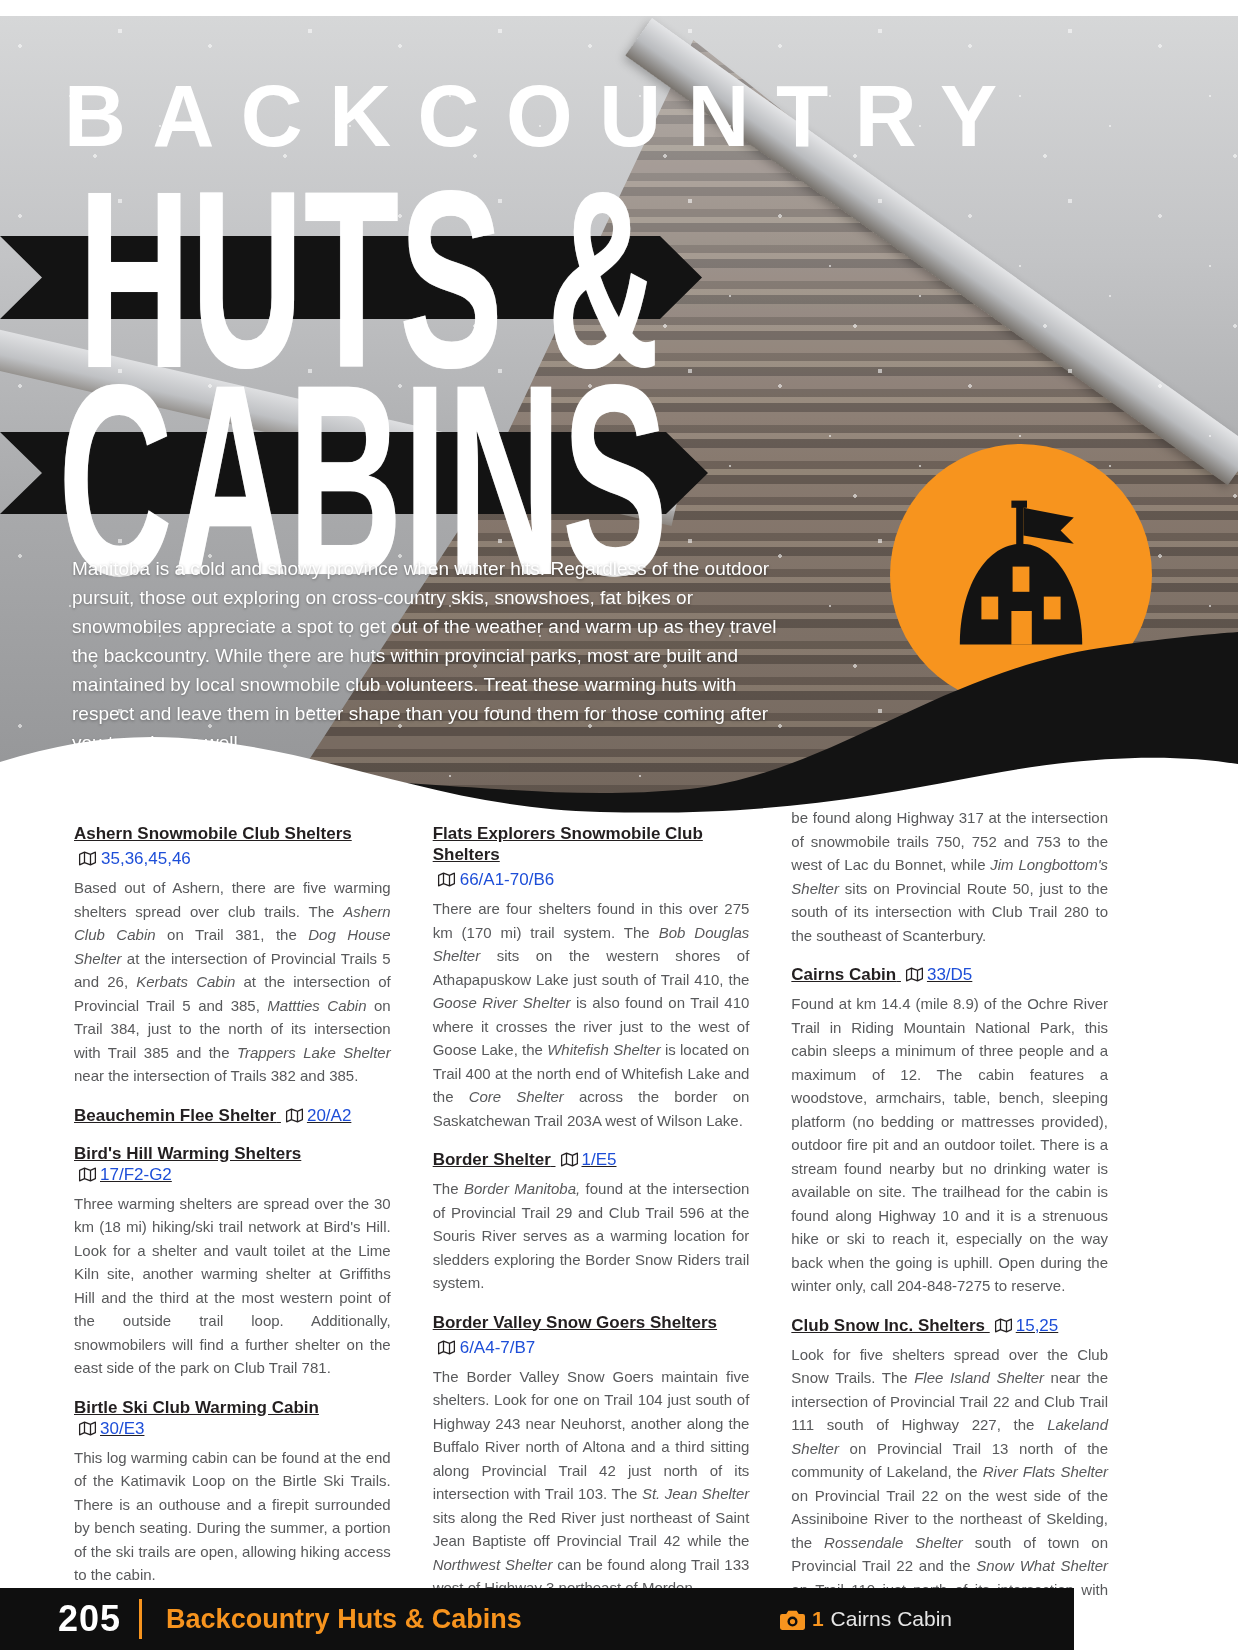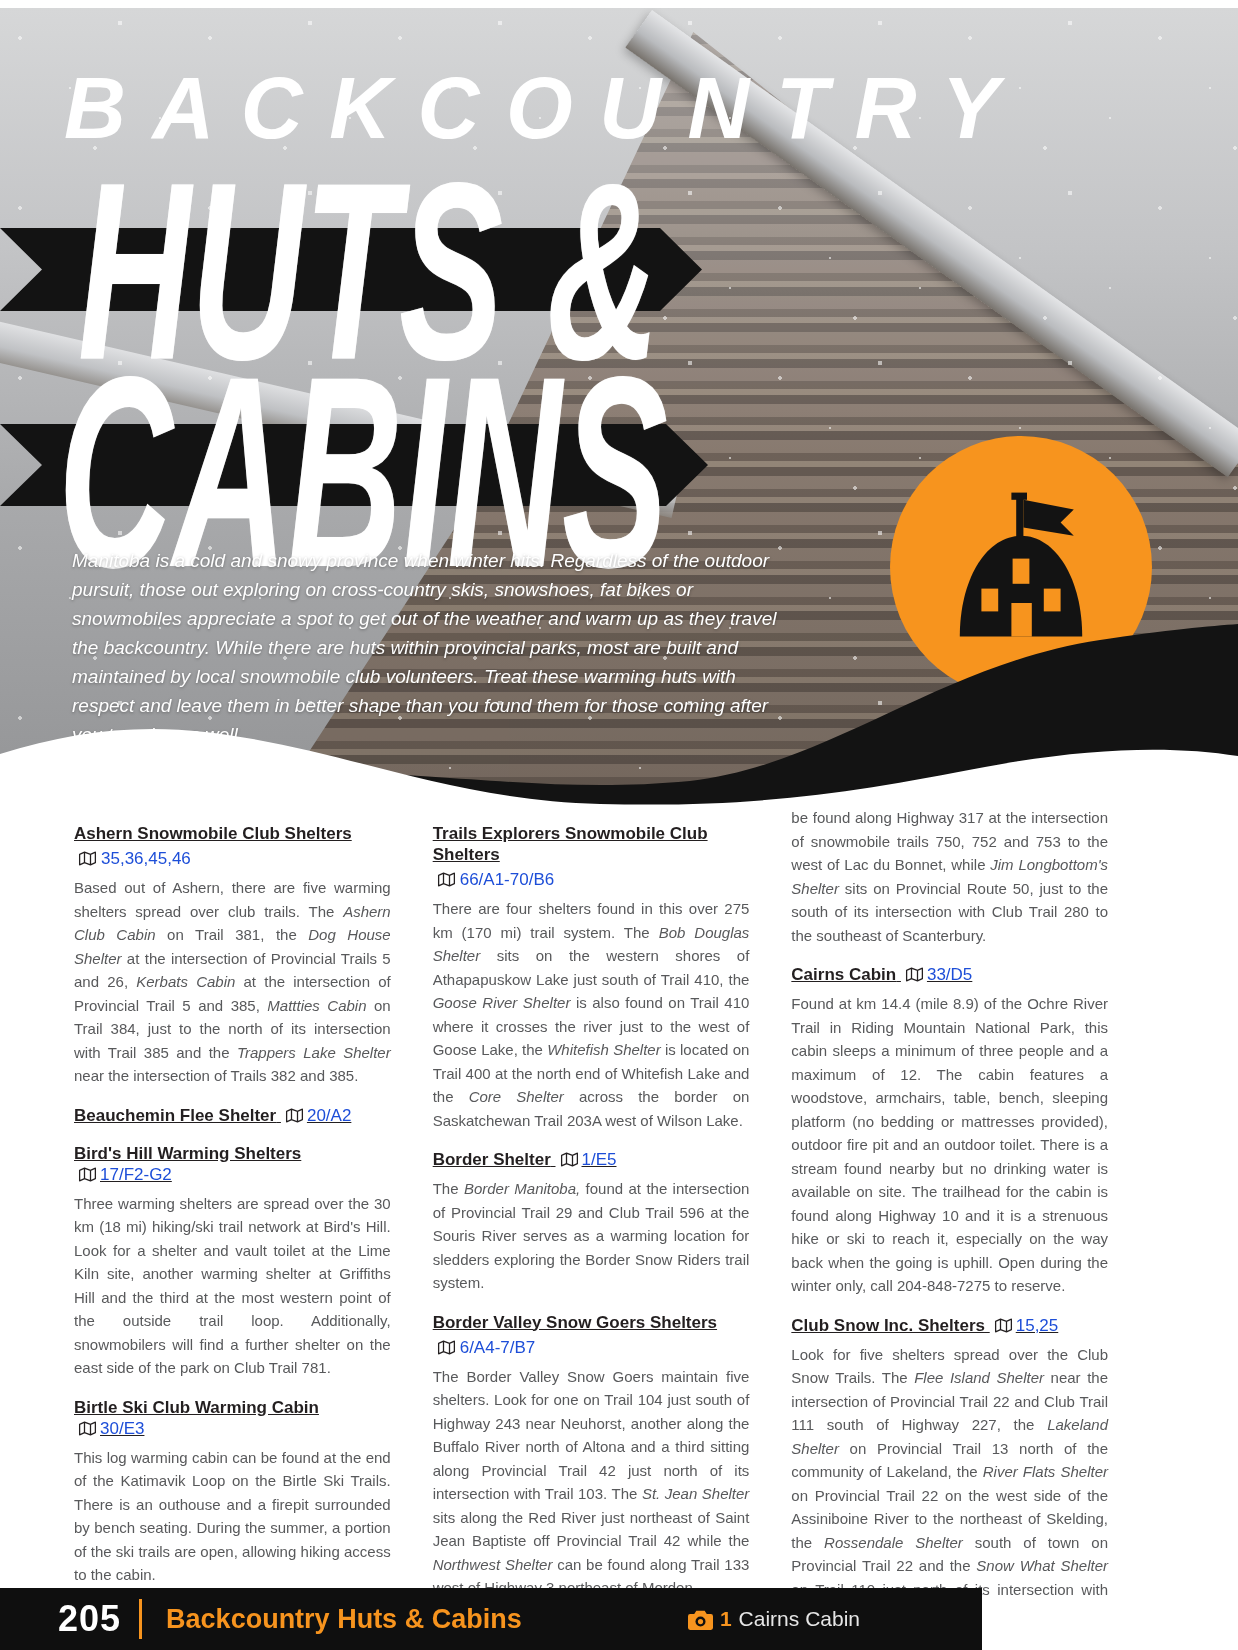--- a/index.html
+++ b/index.html
@@ -1,20 +1,20 @@
 <!DOCTYPE html>
 <html><head>
 <meta charset="utf-8">
 <style>
   html,body{margin:0;padding:0;background:#e8e8e8;}
   .page{position:relative;width:1238px;height:1650px;margin:0 auto;background:#fff;overflow:hidden;
         font-family:"Liberation Sans",sans-serif;}
   
-  .hero{position:absolute;top:8px;left:0;width:1238px;height:800px;overflow:hidden;
-        background:linear-gradient(180deg,#d6d7d8 0%,#c3c4c6 30%,#a8a9ab 62%,#939496 100%);font-style:italic;}
+  .hero{position:absolute;top:16px;left:0;width:1238px;height:800px;overflow:hidden;
+        background:linear-gradient(180deg,#d6d7d8 0%,#c3c4c6 30%,#a8a9ab 62%,#939496 100%);}
   .gable{position:absolute;left:0;top:0;width:1238px;height:800px;
          clip-path:polygon(56% 3%,100% 57%,100% 100%,22% 100%,38% 62%);
          background:repeating-linear-gradient(180deg,#847163 0 13px,#5f4f43 13px 21px,#93816f 21px 27px,#52443a 27px 36px);
          opacity:.85;}
   .gable:after{content:"";position:absolute;inset:0;background:linear-gradient(180deg,rgba(210,212,215,.55),rgba(120,115,110,.15) 55%,rgba(70,62,55,.35));}
   .roof-beam{position:absolute;left:652px;top:2px;width:740px;height:46px;transform:rotate(35.5deg);transform-origin:left top;
          background:linear-gradient(180deg,#e4e5e7,#b9bbbe 55%,#77726c);box-shadow:0 4px 10px rgba(0,0,0,.25);}
   .roof-left{position:absolute;left:-60px;top:300px;width:760px;height:40px;transform:rotate(13deg);transform-origin:left top;
          background:linear-gradient(180deg,#e9eaec,#c2c4c7 60%,#8e8a85);opacity:.8;}
   .snow{position:absolute;inset:0;opacity:.55;background-image:
@@ -45,21 +45,21 @@
   .col{flex:1 1 0;min-width:0;}
   .col section{margin:0 0 4px 0;}
   .col h3{margin:17px 0 7px 0;font-size:17px;line-height:21px;color:#231f20;font-weight:bold;text-decoration:underline;}
   .map-ref{font-weight:normal;color:#1d4ed8;white-space:nowrap;}
   .map-ref svg{vertical-align:-2px;margin:0 3px 0 4px;}
   .map-line{font-size:17px;color:#231f20;margin:-2px 0 7px 0;}
   .map-line svg{vertical-align:-2px;margin-right:4px;}
   .col p{margin:0 0 15px 0;font-size:15px;line-height:23.5px;color:#58595b;text-align:justify;}
   .col p i{font-style:italic;}
   
-  .footer{position:absolute;left:0;top:1588px;width:982px;height:62px;background:#0f0f0f;
+  .footer{position:absolute;left:0;top:1588px;width:1074px;height:62px;background:#0f0f0f;
           display:flex;align-items:center;}
   .pageno{color:#fff;font-weight:bold;font-size:36px;margin-left:58px;letter-spacing:1px;}
   .foot-rule{width:3px;height:40px;background:#F7941E;margin:0 16px 0 18px;}
   .foot-title{color:#F7941E;font-weight:bold;font-size:27px;margin-left:8px;}
   .credit{margin-left:auto;margin-right:122px;display:flex;align-items:center;gap:7px;}
   .credit .num{color:#F7941E;font-weight:bold;font-size:21px;}
   .credit .lbl{color:#e6e6e6;font-size:21px;}
 </style>
 </head>
 <body>
@@ -124,21 +124,21 @@
         </section>
         <section>
           <h3><span>Birtle Ski Club Warming Cabin</span> <span class="map-ref"><svg width="19" height="15" viewBox="0 0 24 20">
                 <path d="M1.5 4.4 L8 1.6 L16 4.4 L22.5 1.6 L22.5 15.6 L16 18.4 L8 15.6 L1.5 18.4 Z M8 1.6 V15.6 M16 4.4 V18.4" fill="none" stroke="#231f20" stroke-width="1.7" stroke-linejoin="round"></path>
               </svg><span>30/E3</span></span></h3>
           <p>This log warming cabin can be found at the end of the Katimavik Loop on the Birtle Ski Trails. There is an outhouse and a firepit surrounded by bench seating. During the summer, a portion of the ski trails are open, allowing hiking access to the cabin.</p>
         </section>
       </div>
     <div class="col">
         <section>
-          <h3><span>Trails Explorers Snowmobile Club Shelters</span></h3>
+          <h3><span>Flats Explorers Snowmobile Club Shelters</span></h3>
           <div class="map-line"><span class="map-ref"><svg width="19" height="15" viewBox="0 0 24 20">
                 <path d="M1.5 4.4 L8 1.6 L16 4.4 L22.5 1.6 L22.5 15.6 L16 18.4 L8 15.6 L1.5 18.4 Z M8 1.6 V15.6 M16 4.4 V18.4" fill="none" stroke="#231f20" stroke-width="1.7" stroke-linejoin="round"></path>
               </svg><span>66/A1-70/B6</span></span></div>
           <p>There are four shelters found in this over 275 km (170 mi) trail system. The <i>Bob Douglas Shelter</i> sits on the western shores of Athapapuskow Lake just south of Trail 410, the <i>Goose River Shelter</i> is also found on Trail 410 where it crosses the river just to the west of Goose Lake, the <i>Whitefish Shelter</i> is located on Trail 400 at the north end of Whitefish Lake and the <i>Core Shelter</i> across the border on Saskatchewan Trail 203A west of Wilson Lake.</p>
         </section>
         <section>
           <h3><span>Border Shelter</span> <span class="map-ref"><svg width="19" height="15" viewBox="0 0 24 20">
                 <path d="M1.5 4.4 L8 1.6 L16 4.4 L22.5 1.6 L22.5 15.6 L16 18.4 L8 15.6 L1.5 18.4 Z M8 1.6 V15.6 M16 4.4 V18.4" fill="none" stroke="#231f20" stroke-width="1.7" stroke-linejoin="round"></path>
               </svg><span>1/E5</span></span></h3>
           <p>The <i>Border Manitoba,</i> found at the intersection of Provincial Trail 29 and Club Trail 596 at the Souris River serves as a warming location for sledders exploring the Border Snow Riders trail system.</p>

